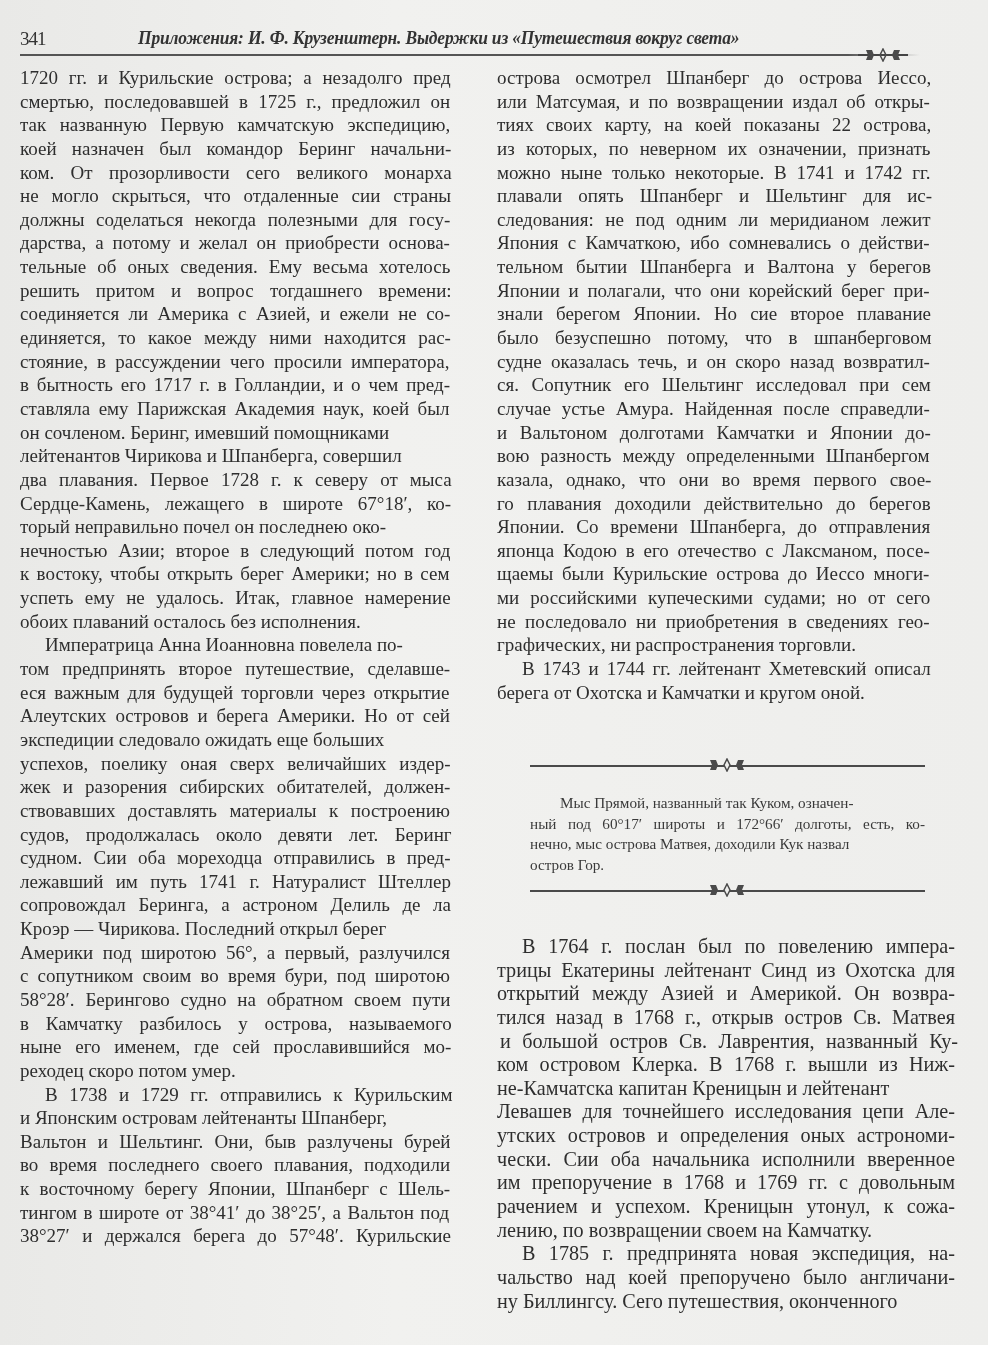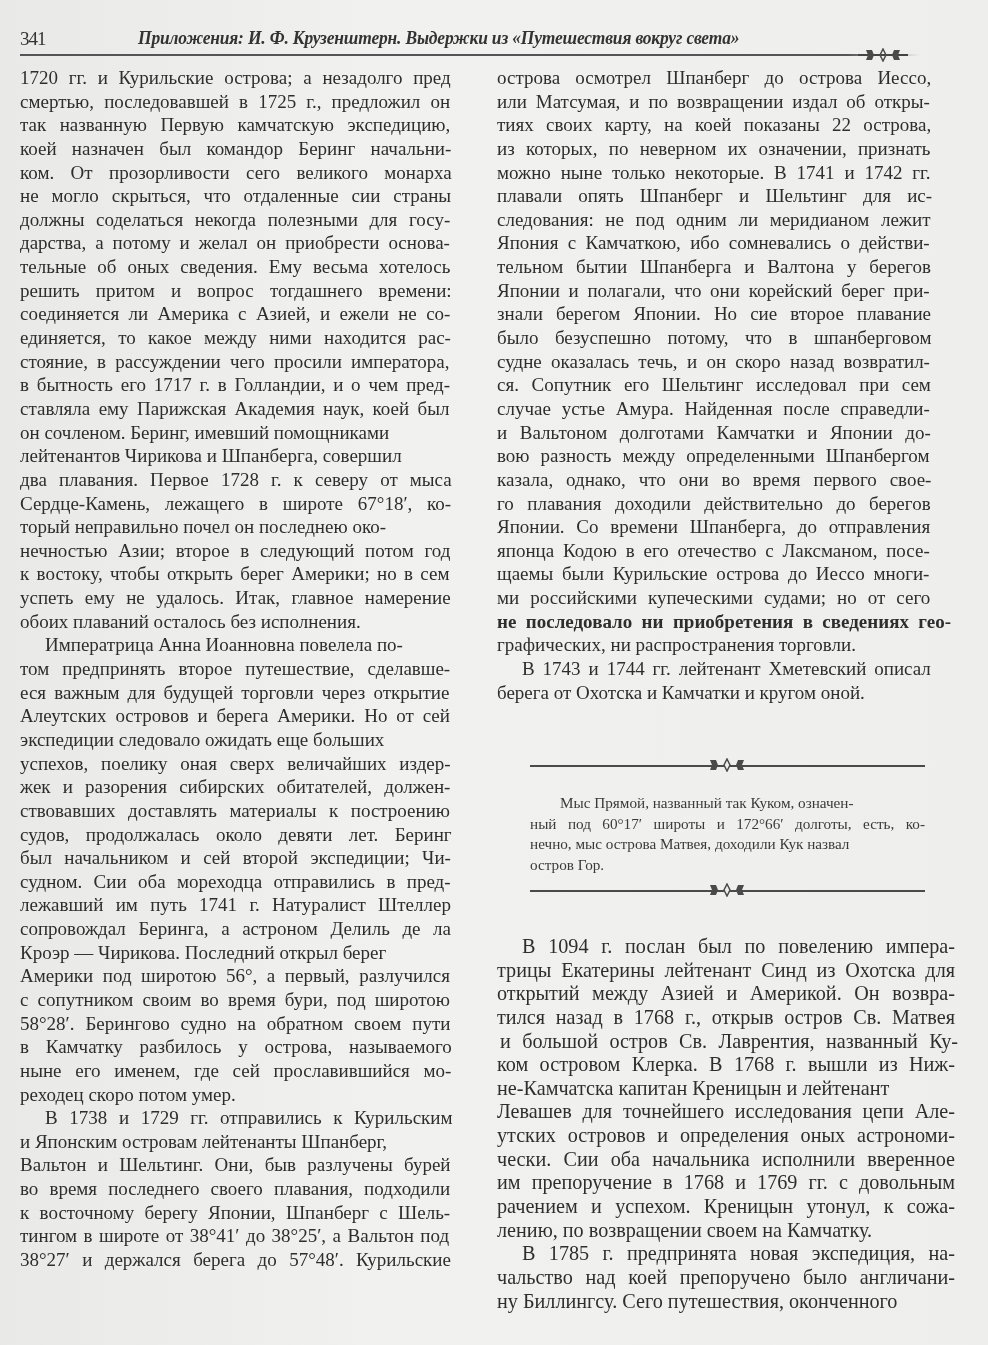--- a/index.html
+++ b/index.html
@@ -118,21 +118,20 @@
     <span class="line last" style="display: block; text-indent: 0px;"><span style="display: inline-block; white-space: nowrap; margin-left: 0px;">обоих плаваний осталось без исполнения.</span></span>
     <span class="line indent" style="display: block; text-indent: 0px;"><span style="display: inline-block; white-space: nowrap; margin-left: 25px;">Императрица Анна Иоанновна повелела по-</span></span>
     <span class="line" style="display: block; text-indent: 0px;"><span style="display: inline-block; white-space: nowrap; margin-left: 0px; word-spacing: 8.30469px;">том предпринять второе путешествие, сделавше-</span></span>
     <span class="line" style="display: block; text-indent: 0px;"><span style="display: inline-block; white-space: nowrap; margin-left: 0px; word-spacing: 3.36979px;">еся важным для будущей торговли через открытие</span></span>
     <span class="line" style="display: block; text-indent: 0px;"><span style="display: inline-block; white-space: nowrap; margin-left: 0px; word-spacing: 4.09598px;">Алеутских островов и берега Америки. Но от сей</span></span>
     <span class="line" style="display: block; text-indent: 0px;"><span style="display: inline-block; white-space: nowrap; margin-left: 0px;">экспедиции следовало ожидать еще больших</span></span>
     <span class="line" style="display: block; text-indent: 0px;"><span style="display: inline-block; white-space: nowrap; margin-left: 0px; word-spacing: 7.975px;">успехов, поелику оная сверх величайших издер-</span></span>
     <span class="line" style="display: block; text-indent: 0px;"><span style="display: inline-block; white-space: nowrap; margin-left: 0px; word-spacing: 7.45625px;">жек и разорения сибирских обитателей, должен-</span></span>
     <span class="line" style="display: block; text-indent: 0px;"><span style="display: inline-block; white-space: nowrap; margin-left: 0px; word-spacing: 7.74219px;">ствовавших доставлять материалы к построению</span></span>
     <span class="line" style="display: block; text-indent: 0px;"><span style="display: inline-block; white-space: nowrap; margin-left: 0px; word-spacing: 11.6469px;">судов, продолжалась около девяти лет. Беринг</span></span>
-    <span class="line" style="display: block; text-indent: 0px;"><span style="display: inline-block; white-space: nowrap; margin-left: 0px; word-spacing: 7.63281px;">был начальником и сей второй экспедиции; Чи-</span></span>
     <span class="line" style="display: block; text-indent: 0px;"><span style="display: inline-block; white-space: nowrap; margin-left: 0px; word-spacing: 6.60938px;">судном. Сии оба мореходца отправились в пред-</span></span>
     <span class="line" style="display: block; text-indent: 0px;"><span style="display: inline-block; white-space: nowrap; margin-left: 0px; word-spacing: 7.54167px;">лежавший им путь 1741 г. Натуралист Штеллер</span></span>
     <span class="line" style="display: block; text-indent: 0px;"><span style="display: inline-block; white-space: nowrap; margin-left: 0px; word-spacing: 7.8151px;">сопровождал Беринга, а астроном Делиль де ла</span></span>
     <span class="line" style="display: block; text-indent: 0px;"><span style="display: inline-block; white-space: nowrap; margin-left: 0px;">Кроэр — Чирикова. Последний открыл берег</span></span>
     <span class="line" style="display: block; text-indent: 0px;"><span style="display: inline-block; white-space: nowrap; margin-left: 0px; word-spacing: 4.79427px;">Америки под широтою 56°, а первый, разлучился</span></span>
     <span class="line" style="display: block; text-indent: 0px;"><span style="display: inline-block; white-space: nowrap; margin-left: 0px; word-spacing: 4.39509px;">с сопутником своим во время бури, под широтою</span></span>
     <span class="line" style="display: block; text-indent: 0px;"><span style="display: inline-block; white-space: nowrap; margin-left: 0px; word-spacing: 6.13021px;">58°28′. Берингово судно на обратном своем пути</span></span>
     <span class="line" style="display: block; text-indent: 0px;"><span style="display: inline-block; white-space: nowrap; margin-left: 0px; word-spacing: 11.9844px;">в Камчатку разбилось у острова, называемого</span></span>
     <span class="line" style="display: block; text-indent: 0px;"><span style="display: inline-block; white-space: nowrap; margin-left: 0px; word-spacing: 8.96875px;">ныне его именем, где сей прославившийся мо-</span></span>
     <span class="line last" style="display: block; text-indent: 0px;"><span style="display: inline-block; white-space: nowrap; margin-left: 0px;">реходец скоро потом умер.</span></span>
@@ -161,21 +160,21 @@
     <span class="line" style="display: block; text-indent: 0px;"><span style="display: inline-block; white-space: nowrap; margin-left: 0px; word-spacing: 7.89583px;">ся. Сопутник его Шельтинг исследовал при сем</span></span>
     <span class="line" style="display: block; text-indent: 0px;"><span style="display: inline-block; white-space: nowrap; margin-left: 0px; word-spacing: 6.06875px;">случае устье Амура. Найденная после справедли-</span></span>
     <span class="line" style="display: block; text-indent: 0px;"><span style="display: inline-block; white-space: nowrap; margin-left: 0px; word-spacing: 7.80729px;">и Вальтоном долготами Камчатки и Японии до-</span></span>
     <span class="line" style="display: block; text-indent: 0px;"><span style="display: inline-block; white-space: nowrap; margin-left: 0px; word-spacing: 6.20312px;">вою разность между определенными Шпанбергом</span></span>
     <span class="line" style="display: block; text-indent: 0px;"><span style="display: inline-block; white-space: nowrap; margin-left: 0px; word-spacing: 8.1875px;">казала, однако, что они во время первого свое-</span></span>
     <span class="line" style="display: block; text-indent: 0px;"><span style="display: inline-block; white-space: nowrap; margin-left: 0px; word-spacing: 8.675px;">го плавания доходили действительно до берегов</span></span>
     <span class="line" style="display: block; text-indent: 0px;"><span style="display: inline-block; white-space: nowrap; margin-left: 0px; word-spacing: 7.02187px;">Японии. Со времени Шпанберга, до отправления</span></span>
     <span class="line" style="display: block; text-indent: 0px;"><span style="display: inline-block; white-space: nowrap; margin-left: 0px; word-spacing: 4.0067px;">японца Кодою в его отечество с Лаксманом, посе-</span></span>
     <span class="line" style="display: block; text-indent: 0px;"><span style="display: inline-block; white-space: nowrap; margin-left: 0px; word-spacing: 3.91927px;">щаемы были Курильские острова до Иессо многи-</span></span>
     <span class="line" style="display: block; text-indent: 0px;"><span style="display: inline-block; white-space: nowrap; margin-left: 0px; word-spacing: 6.26823px;">ми российскими купеческими судами; но от сего</span></span>
-    <span class="line" style="display: block; text-indent: 0px; font-weight: bold;"><span style="display: inline-block; white-space: nowrap; margin-left: 0px; word-spacing: 4.64583px;">не последовало ни приобретения в сведениях гео-</span></span>
+    <span class="line" style="display: block; text-indent: 0px;"><span style="display: inline-block; white-space: nowrap; margin-left: 0px; word-spacing: 4.64583px;">не последовало ни приобретения в сведениях гео-</span></span>
     <span class="line last" style="display: block; text-indent: 0px;"><span style="display: inline-block; white-space: nowrap; margin-left: 0px;">графических, ни распространения торговли.</span></span>
     <span class="line indent" style="display: block; text-indent: 0px;"><span style="display: inline-block; white-space: nowrap; margin-left: 25px; word-spacing: 3.18527px;">В 1743 и 1744 гг. лейтенант Хметевский описал</span></span>
     <span class="line last" style="display: block; text-indent: 0px;"><span style="display: inline-block; white-space: nowrap; margin-left: 0px;">берега от Охотска и Камчатки и кругом оной.</span></span>
   </div>
 
 <div class="note">
   <div class="note-rule top"></div>
   <span class="ornament top">
     <svg viewBox="0 0 50 14">
       <path d="M8 2 L14 2 L16 7 L14 12 L8 12 L10 7 Z" fill="#4a4a4a"></path>
@@ -193,21 +192,21 @@
   <span class="ornament bottom">
     <svg viewBox="0 0 50 14">
       <path d="M8 2 L14 2 L16 7 L14 12 L8 12 L10 7 Z" fill="#4a4a4a"></path>
       <path d="M25 1 L28 7 L25 13 L22 7 Z" fill="#eeeeec" stroke="#4a4a4a" stroke-width="1.5"></path>
       <path d="M42 2 L36 2 L34 7 L36 12 L42 12 L40 7 Z" fill="#4a4a4a"></path>
     </svg>
   </span>
 </div>
 
 <div class="col-right-2" id="right-col-2">
-    <span class="line indent" style="display: block; text-indent: 0px;"><span style="display: inline-block; white-space: nowrap; margin-left: 25px; word-spacing: 7.66518px;">В 1094 г. послан был по повелению импера-</span></span>
+    <span class="line indent" style="display: block; text-indent: 0px;"><span style="display: inline-block; white-space: nowrap; margin-left: 25px; word-spacing: 7.66518px;">В 1764 г. послан был по повелению импера-</span></span>
     <span class="line" style="display: block; text-indent: 0px;"><span style="display: inline-block; white-space: nowrap; margin-left: 0px; word-spacing: 4.84635px;">трицы Екатерины лейтенант Синд из Охотска для</span></span>
     <span class="line" style="display: block; text-indent: 0px;"><span style="display: inline-block; white-space: nowrap; margin-left: 0px; word-spacing: 7.51823px;">открытий между Азией и Америкой. Он возвра-</span></span>
     <span class="line" style="display: block; text-indent: 0px;"><span style="display: inline-block; white-space: nowrap; margin-left: 0px; word-spacing: 5.72461px;">тился назад в 1768 г., открыв остров Св. Матвея</span></span>
     <span class="line" style="display: block; text-indent: 0px;"><span style="display: inline-block; white-space: nowrap; margin-left: 3px; word-spacing: 6.33333px;">и большой остров Св. Лаврентия, названный Ку-</span></span>
     <span class="line" style="display: block; text-indent: 0px;"><span style="display: inline-block; white-space: nowrap; margin-left: 0px; word-spacing: 6.29102px;">ком островом Клерка. В 1768 г. вышли из Ниж-</span></span>
     <span class="line" style="display: block; text-indent: 0px;"><span style="display: inline-block; white-space: nowrap; margin-left: 0px;">не-Камчатска капитан Креницын и лейтенант</span></span>
     <span class="line" style="display: block; text-indent: 0px;"><span style="display: inline-block; white-space: nowrap; margin-left: 0px; word-spacing: 5.69062px;">Левашев для точнейшего исследования цепи Але-</span></span>
     <span class="line" style="display: block; text-indent: 0px;"><span style="display: inline-block; white-space: nowrap; margin-left: 0px; word-spacing: 6.78125px;">утских островов и определения оных астрономи-</span></span>
     <span class="line" style="display: block; text-indent: 0px;"><span style="display: inline-block; white-space: nowrap; margin-left: 0px; word-spacing: 7.14375px;">чески. Сии оба начальника исполнили вверенное</span></span>
     <span class="line" style="display: block; text-indent: 0px;"><span style="display: inline-block; white-space: nowrap; margin-left: 0px; word-spacing: 6.03711px;">им препоручение в 1768 и 1769 гг. с довольным</span></span>

